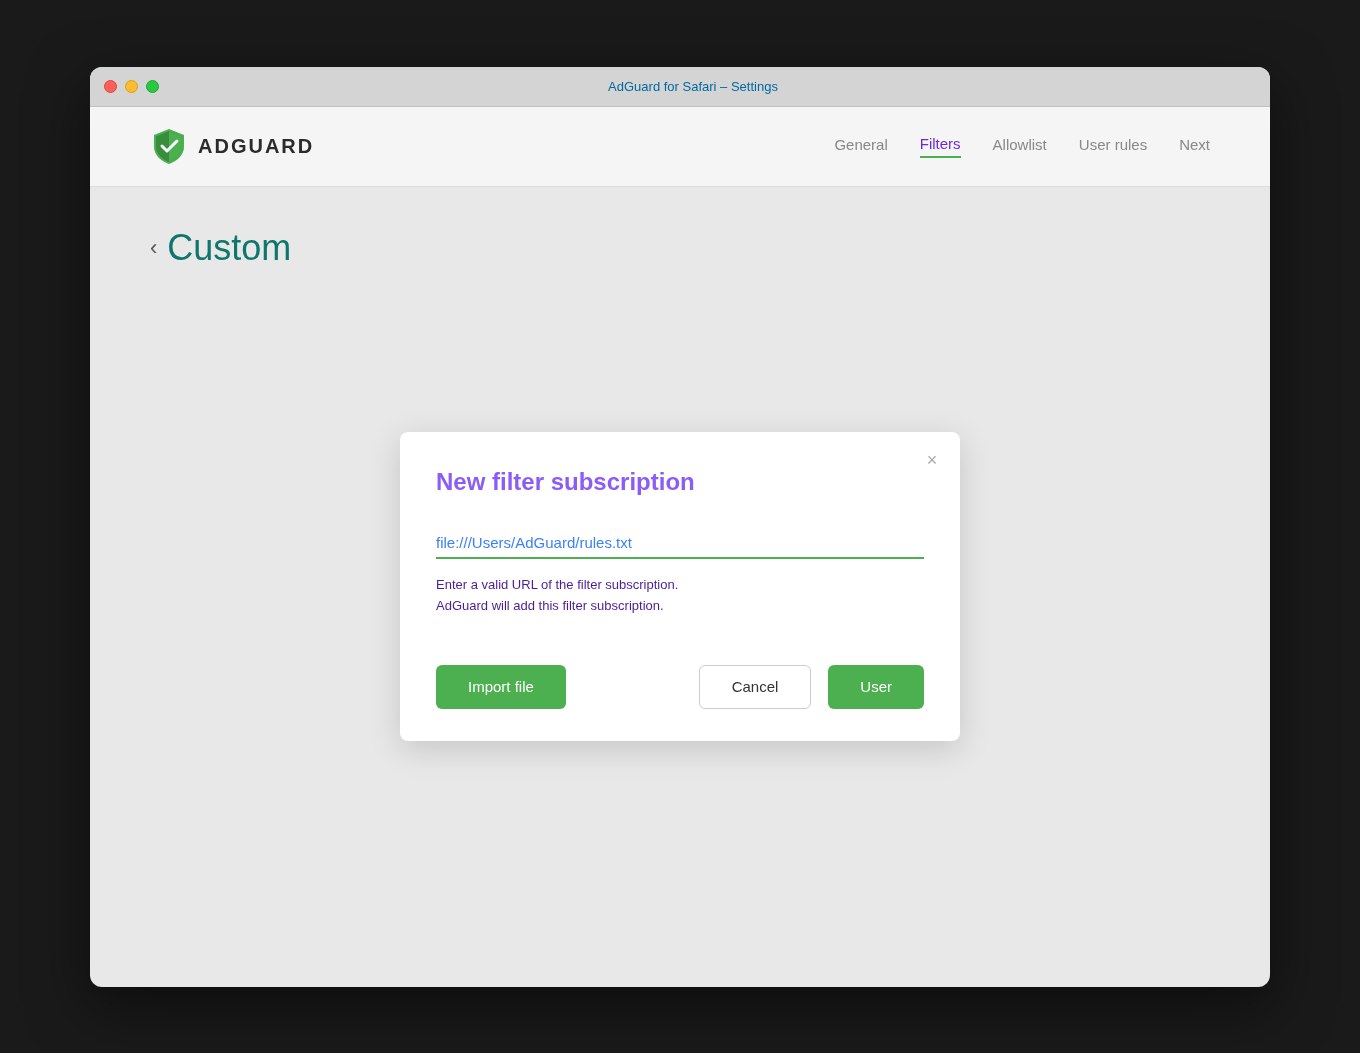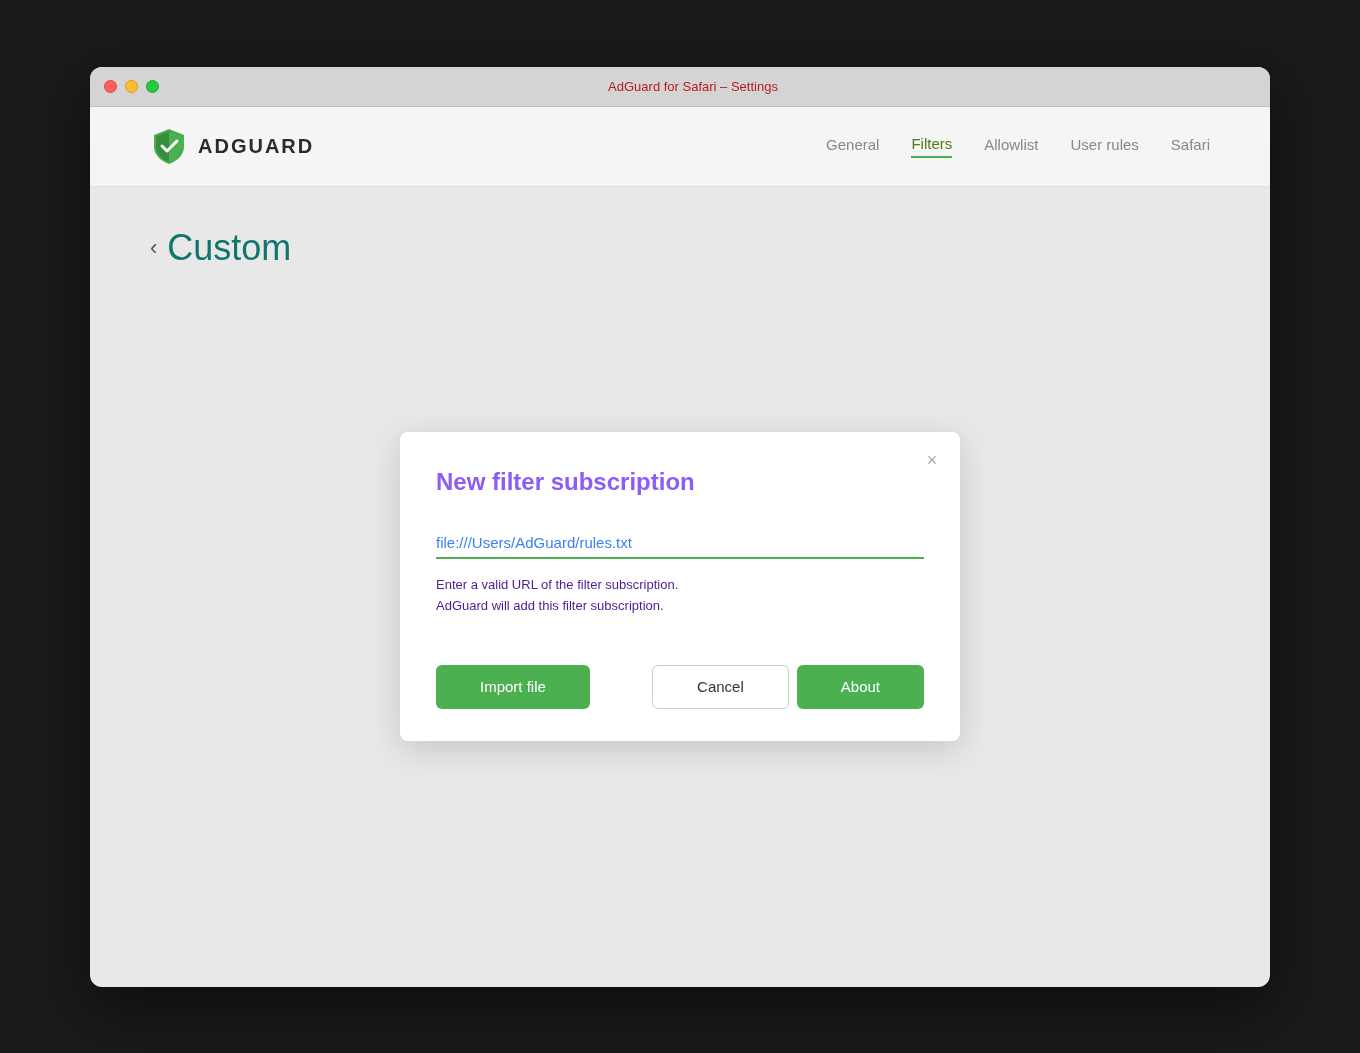--- a/index.html
+++ b/index.html
@@ -49,21 +49,21 @@
       border-radius: 50%;
       cursor: pointer;
     }
 
     .tl-close { background: #ff5f57; border: 1px solid #e0443e; }
     .tl-minimize { background: #febc2e; border: 1px solid #d4a017; }
     .tl-maximize { background: #28c840; border: 1px solid #1aab2e; }
 
     .title-text {
       font-size: 13px;
-      color: #b91c1c;
+      color: #0369a1;
       font-weight: 400;
       margin-left: 26px;
     }
 
     .header {
       background: #f5f5f5;
       padding: 8px 60px;
       display: flex;
       align-items: center;
       height: 80px;
@@ -98,21 +98,21 @@
 
     .nav-item {
       font-size: 15px;
       color: #888;
       cursor: pointer;
       padding-bottom: 4px;
       text-decoration: none;
     }
 
     .nav-item.active {
-      color: #4d7c0f;
+      color: #6d28d9;
       border-bottom: 2.5px solid #4caf50;
       padding-bottom: 4px;
     }
 
     .content {
       flex: 1;
       padding: 40px 60px;
       position: relative;
     }
 
@@ -199,26 +199,26 @@
     }
 
     .modal-actions {
       display: flex;
       justify-content: space-between;
       align-items: center;
     }
 
     .modal-actions-right {
       display: flex;
-      gap: 8px;
+      gap: 17px;
     }
 
     .btn {
       height: 44px;
-      padding: 0 44px;
+      padding: 0 32px;
       border-radius: 6px;
       font-size: 15px;
       font-weight: 500;
       cursor: pointer;
       border: none;
     }
 
     .btn-import {
       background: #4caf50;
       color: #fff;
@@ -259,21 +259,21 @@
         <polyline points="12,19 17,24 27,14" stroke="white" stroke-width="3" fill="none" stroke-linecap="round" stroke-linejoin="round"></polyline>
       </svg>
       <span class="logo-text">ADGUARD</span>
     </div>
 
     <nav class="nav">
       <a class="nav-item">General</a>
       <a class="nav-item active">Filters</a>
       <a class="nav-item">Allowlist</a>
       <a class="nav-item">User rules</a>
-      <a class="nav-item">Safari</a>
+      <a class="nav-item">Next</a>
     </nav>
   </div>
 
   <div class="content">
     <div class="page-header">
       <span class="back-arrow">‹</span>
       <h1 class="page-title">Custom</h1>
     </div>
 
     <div class="modal-overlay">
@@ -288,19 +288,19 @@
 
         <div class="help-text">
           <span>Enter a valid URL of the filter subscription.</span><br>
           <span>AdGuard will add this filter subscription.</span>
         </div>
 
         <div class="modal-actions">
           <button class="btn btn-import">Import file</button>
           <div class="modal-actions-right">
             <button class="btn btn-cancel">Cancel</button>
-            <button class="btn btn-next">About</button>
+            <button class="btn btn-next">User</button>
           </div>
         </div>
       </div>
     </div>
   </div>
 </div>
 
 </body></html>

